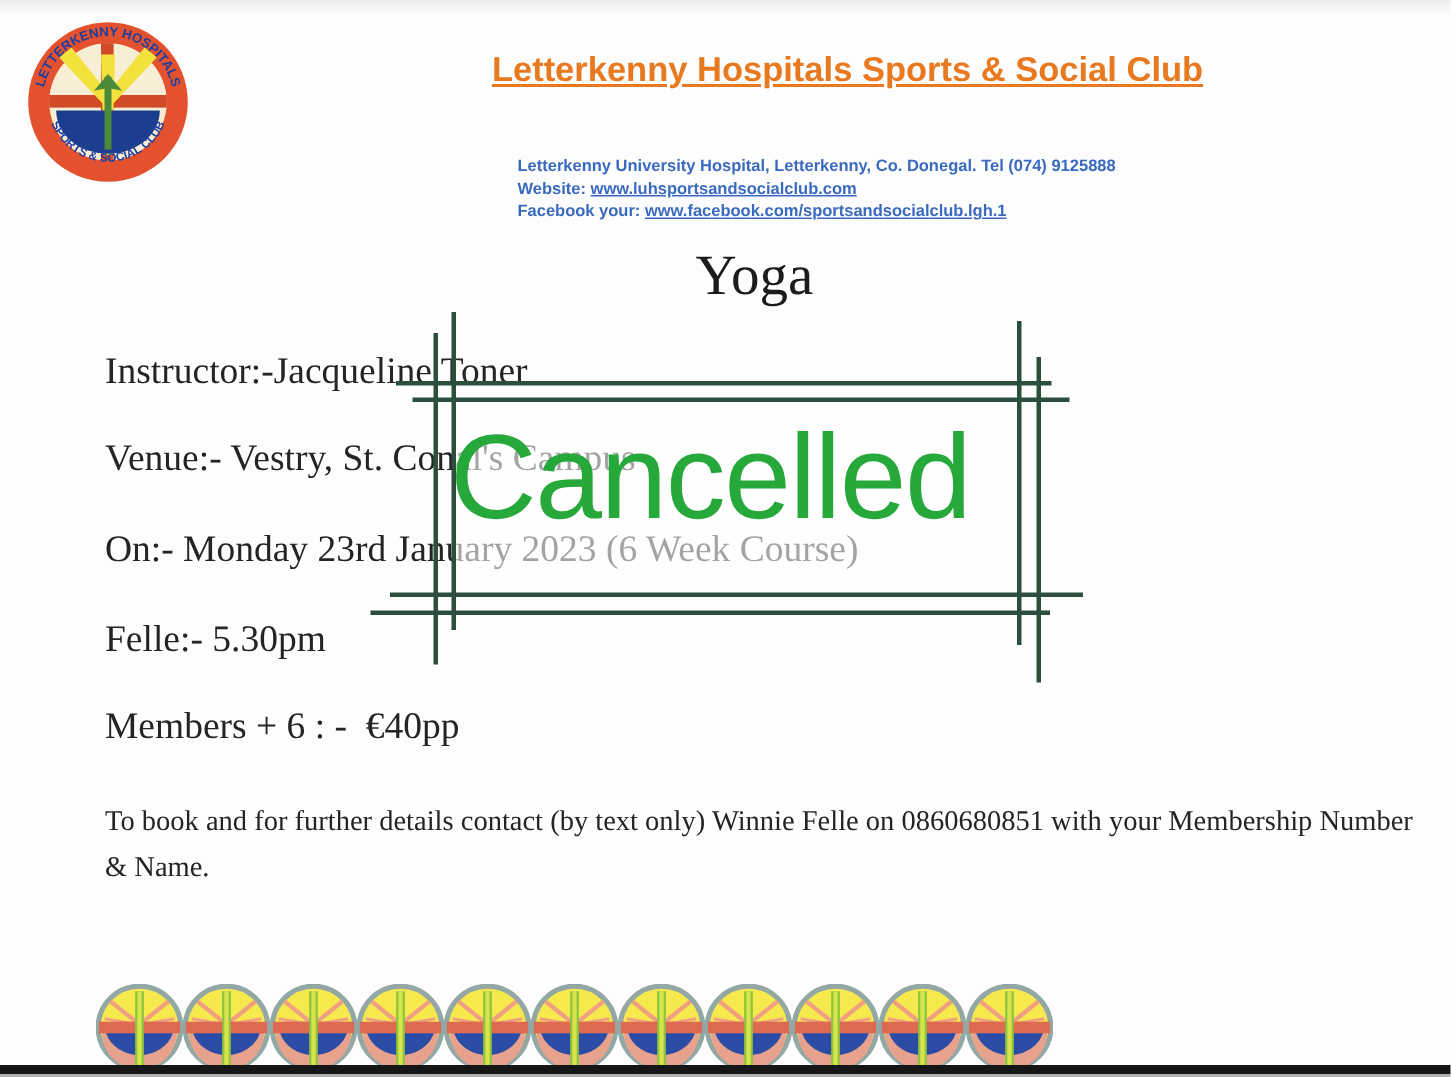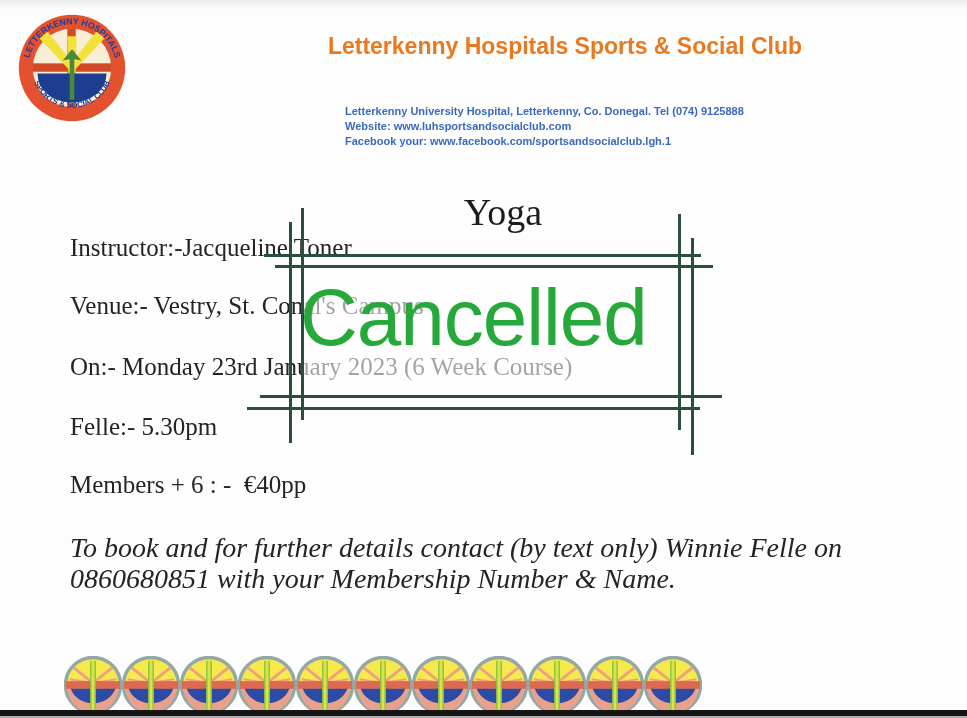--- a/index.html
+++ b/index.html
@@ -6,43 +6,42 @@
   body{
     width:967px;height:718px;position:relative;overflow:hidden;
     background:#fdfdfd;font-family:"Liberation Sans",sans-serif;
   }
   .top-fade{position:absolute;left:0;top:0;width:967px;height:10px;
     background:linear-gradient(#ececec,rgba(255,255,255,0));}
   
   .club-logo{position:absolute;left:16px;top:12px;width:112px;height:112px;}
   .header-title{
     position:absolute;left:280px;top:33px;width:570px;text-align:center;
-    font-size:23px;font-weight:bold;
+    font-size:23px;font-weight:bold;text-decoration:underline;
     letter-spacing:0px;
   }
   .header-sub{
     position:absolute;left:345px;top:63px;width:560px;
     font-size:11px;font-weight:bold;line-height:15px;margin-top:41px;
   }
-  .header-sub .lnk{cursor:pointer;}
+  .header-sub .lnk{text-decoration:underline;cursor:pointer;}
   
   .doc-title{
     position:absolute;left:403px;top:162px;width:200px;text-align:center;
-    font-family:"Liberation Serif",serif;font-size:38px;color:#1c1c1c;margin-top:28px;
+    font-family:"Liberation Serif",serif;font-size:38px;color:#1c1c1c;
   }
   .doc-line{
     position:absolute;left:70px;
     font-family:"Liberation Serif",serif;font-size:25px;color:#242424;
     white-space:pre;
   }
   .doc-par{
     position:absolute;left:70px;top:532px;width:885px;
-    font-family:"Liberation Serif",serif;font-size:28px;color:#242424;
+    font-family:"Liberation Serif",serif;font-size:19px;color:#242424;
     line-height:31px;
-    font-style:italic;
   }
   
   .stamp-wash{
     position:absolute;left:303px;top:267px;width:376px;height:129px;
     background:rgba(255,255,255,0.58);
   }
   .stamp-line{position:absolute;}
   .stamp-label{
     position:absolute;left:300px;top:276px;
     font-family:"Liberation Sans",sans-serif;

